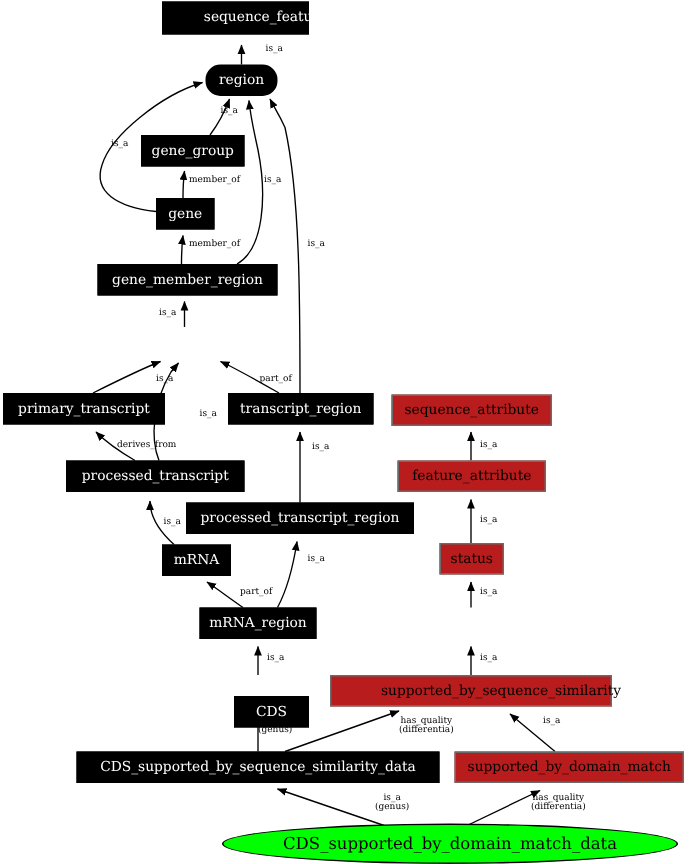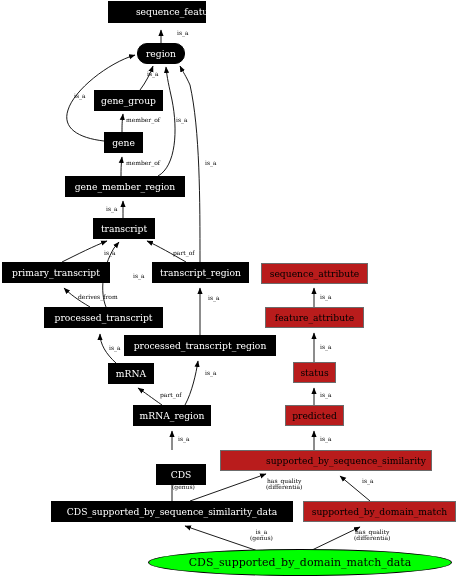--- a/index.html
+++ b/index.html
@@ -99,23 +99,20 @@
   </div>
 
   <div class="node box" style="left:104px;top:132px;width:39px;height:21px;font-size:9.2px;">
     <span>gene</span>
   </div>
 
   <div class="node box" style="left:65px;top:176px;width:120px;height:21px;font-size:9.2px;">
     <span>gene_member_region</span>
   </div>
 
-  <div class="node box" style="left:93px;top:218px;width:62px;height:21px;font-size:9.2px;">
-    <span>transcript</span>
-  </div>
 
   <div class="node box" style="left:2px;top:262px;width:108px;height:21px;font-size:9.2px;">
     <span>primary_transcript</span>
   </div>
 
   <div class="node box" style="left:152px;top:262px;width:97px;height:21px;font-size:9.2px;">
     <span>transcript_region</span>
   </div>
 
   <div class="node box green" style="left:261px;top:263px;width:107px;height:21px;font-size:9.2px;">
@@ -139,29 +136,26 @@
   </div>
 
   <div class="node box" style="left:108px;top:363px;width:46px;height:21px;font-size:9.2px;">
     <span>mRNA</span>
   </div>
 
   <div class="node box" style="left:133px;top:405px;width:78px;height:21px;font-size:9.2px;">
     <span>mRNA_region</span>
   </div>
 
-  <div class="node box green" style="left:285px;top:405px;width:59px;height:21px;font-size:9.2px;">
-    <span>predicted</span>
-  </div>
 
   <div class="node box" style="left:156px;top:464px;width:50px;height:21px;font-size:9.2px;">
     <span>CDS</span>
   </div>
 
-  <div class="node box green" style="left:220px;top:450px;width:212px;height:21px;font-size:9.2px;padding-left:40px;">
+  <div class="node box green" style="left:220px;top:450px;width:188px;height:21px;font-size:9.2px;padding-left:40px;">
     <span>supported_by_sequence_similarity</span>
   </div>
 
   <div class="node box" style="left:51px;top:501px;width:242px;height:21px;font-size:9.2px;">
     <span>CDS_supported_by_sequence_similarity_data</span>
   </div>
 
   <div class="node box green" style="left:303px;top:501px;width:153px;height:21px;font-size:9.2px;">
     <span>supported_by_domain_match</span>
   </div>

